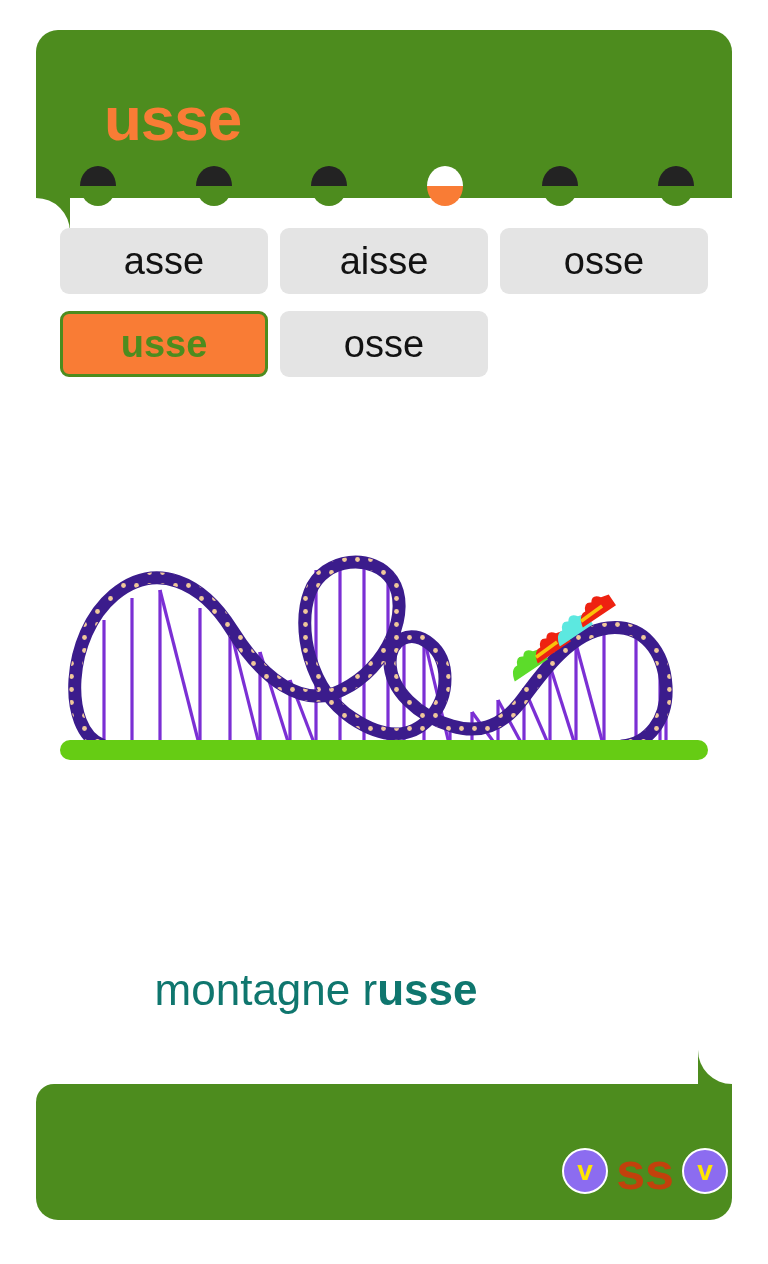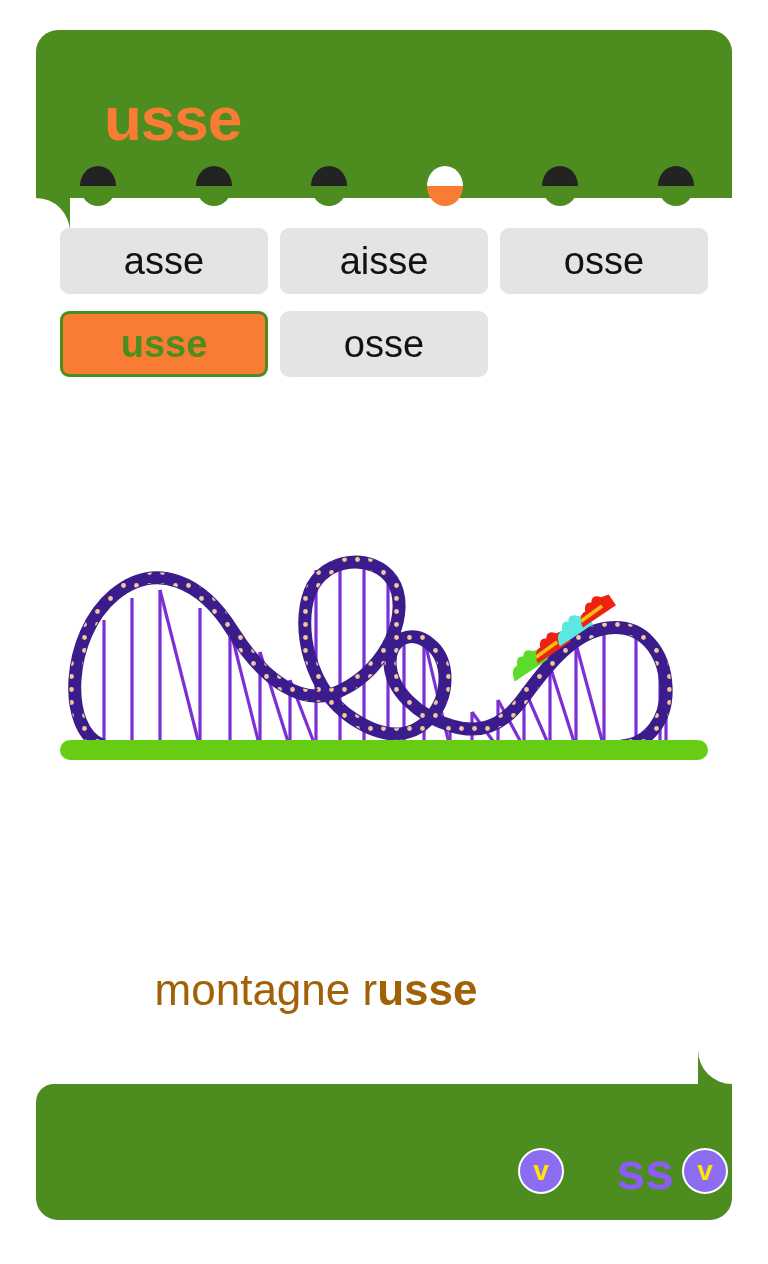--- a/index.html
+++ b/index.html
@@ -135,21 +135,21 @@
   #illustration svg { display: block; width: 100%; height: 100%; }
 
   
   #caption {
     position: absolute;
     left: 0;
     top: 965px;
     width: 632px;
     text-align: center;
     font-size: 44px;
-    color: #a16207;
+    color: #0f766e;
     white-space: pre;
   }
   #caption .bold { font-weight: bold; }
 
   
   #footer-panel {
     position: absolute;
     left: 36px;
     top: 1084px;
     width: 696px;
@@ -200,26 +200,25 @@
     display: flex;
     align-items: center;
     justify-content: center;
     color: #ffe600;
     font-size: 28px;
     font-weight: bold;
     box-sizing: border-box;
     cursor: pointer;
   }
   #footer-letters {
-    color: #8b5cf6;
+    color: #c2410c;
     font-size: 52px;
     font-weight: bold;
     line-height: 1;
     padding: 0 6px;
-    margin-left: 44px;
   }
 </style>
 </head>
 <body>
 
 <div id="header-panel">
   <div id="header-title">usse</div>
 </div>
 <div id="header-notch"></div>
 

